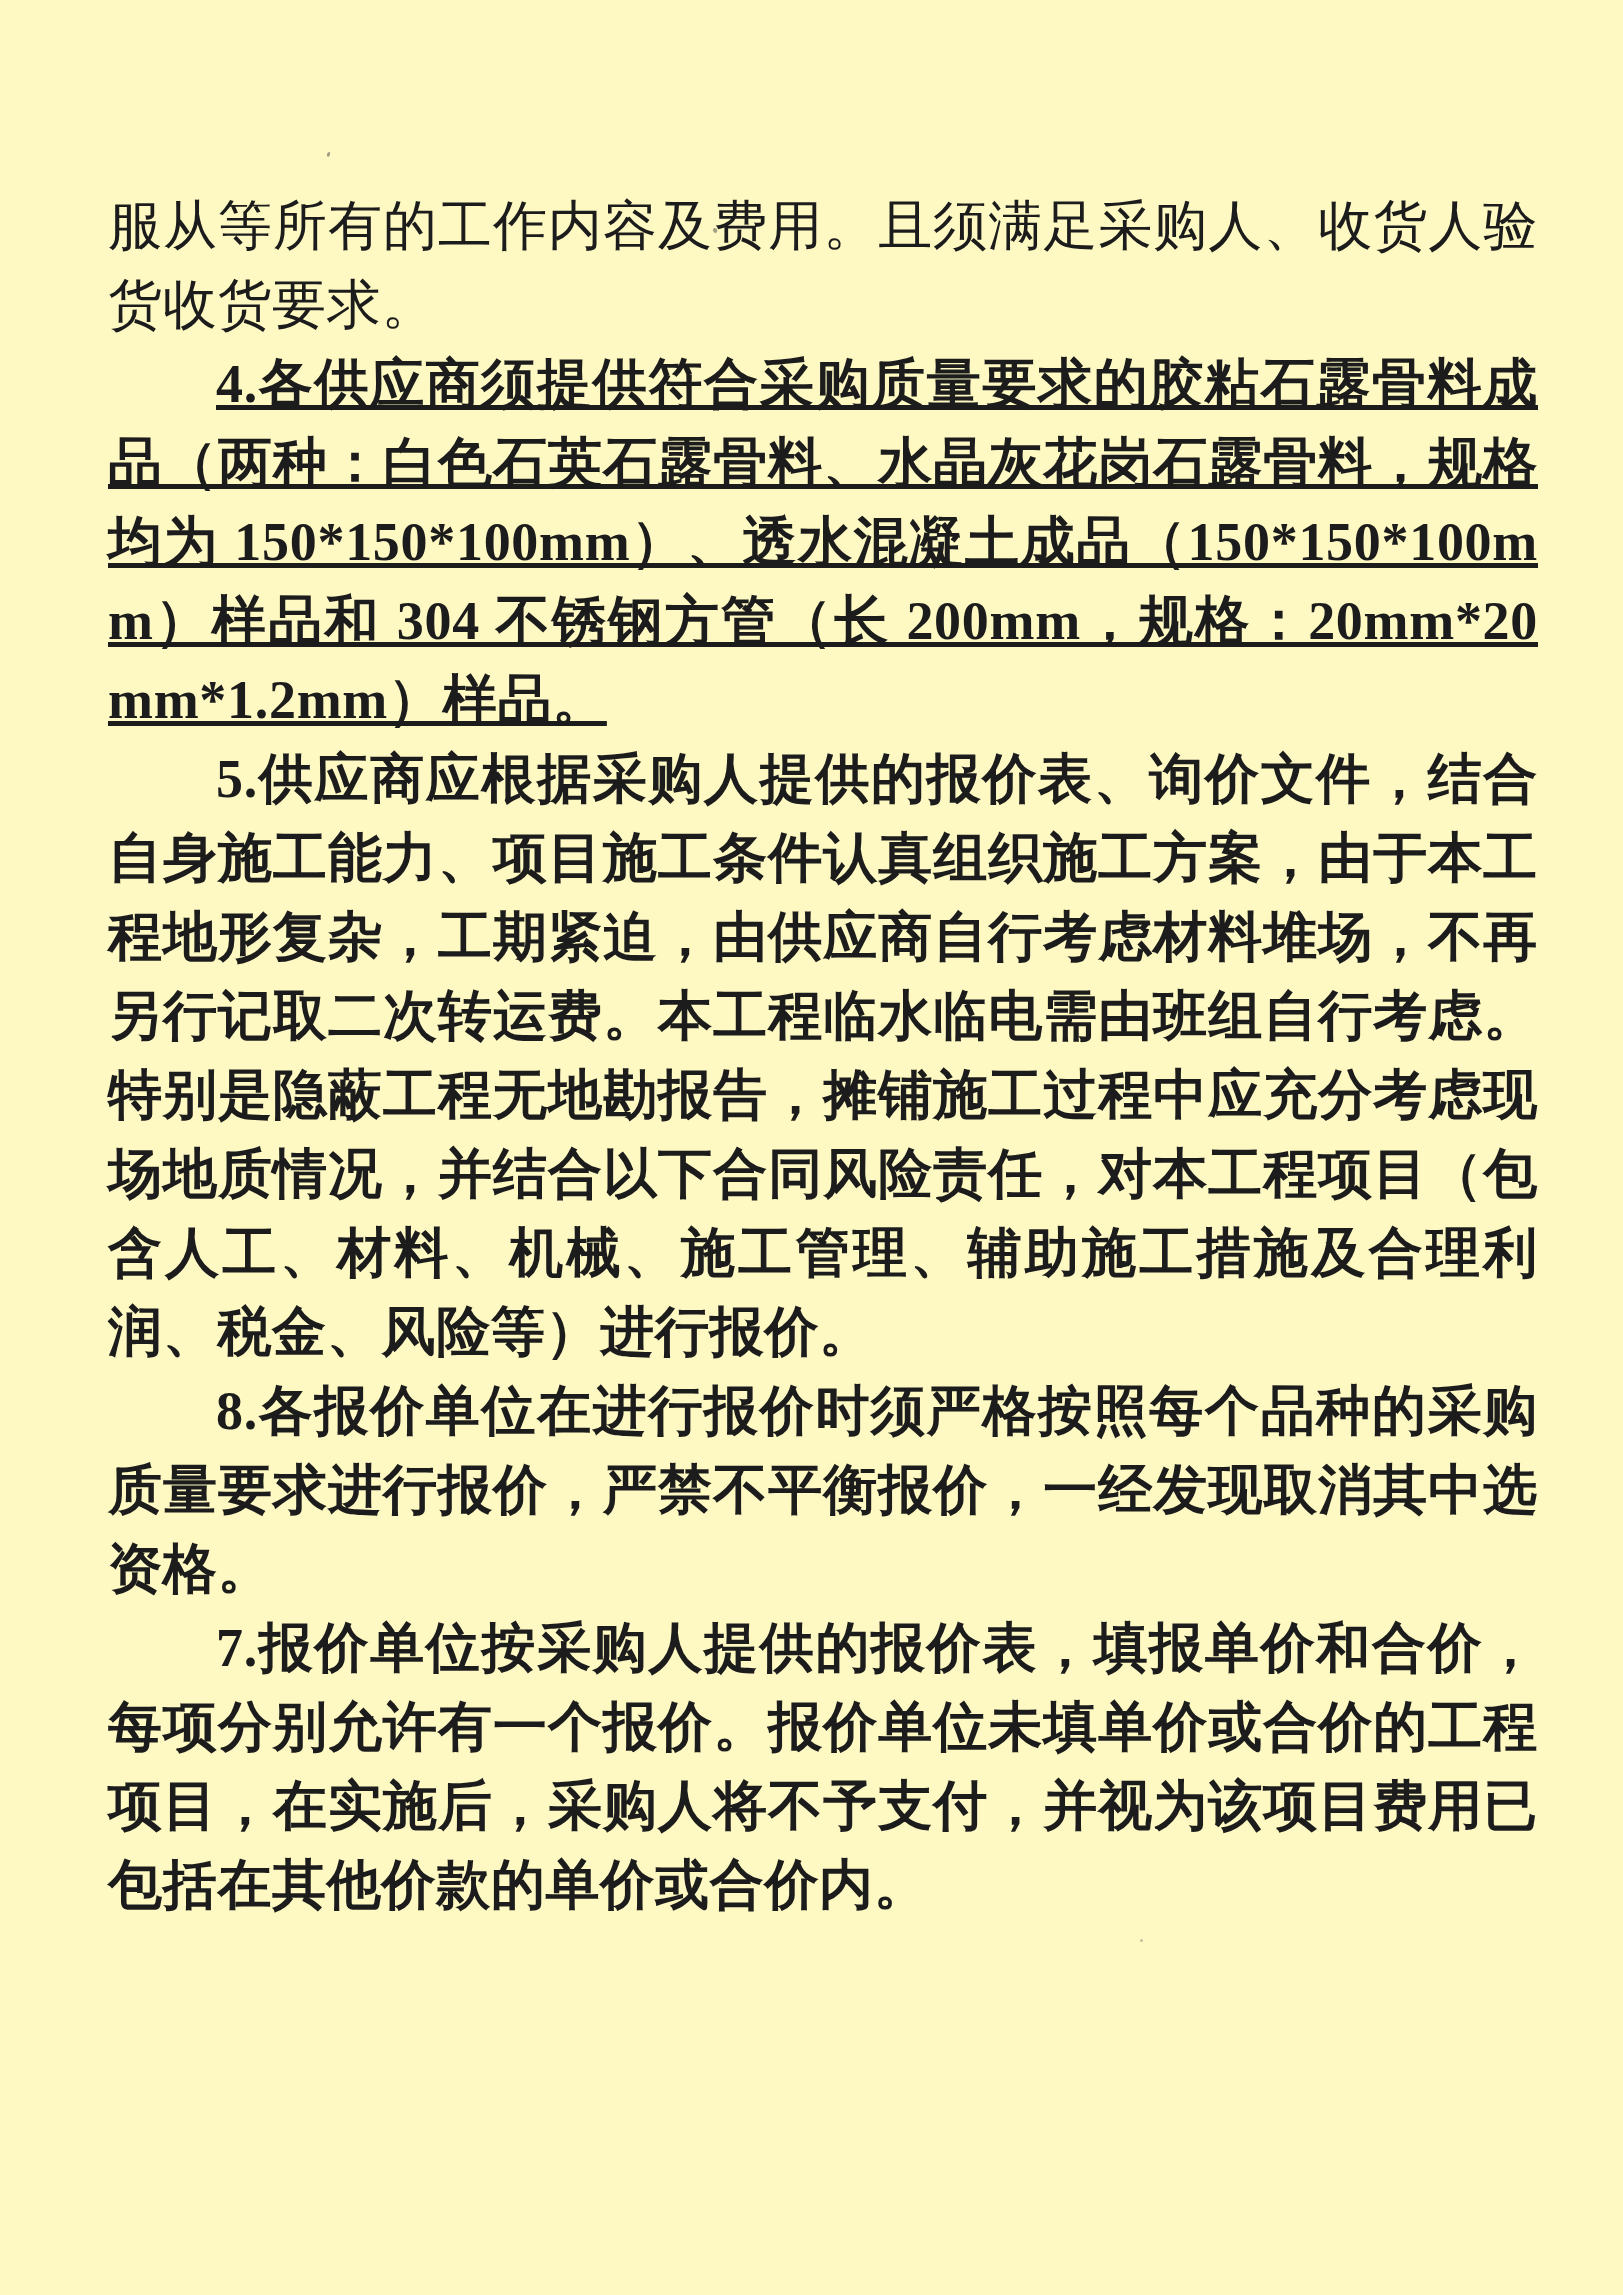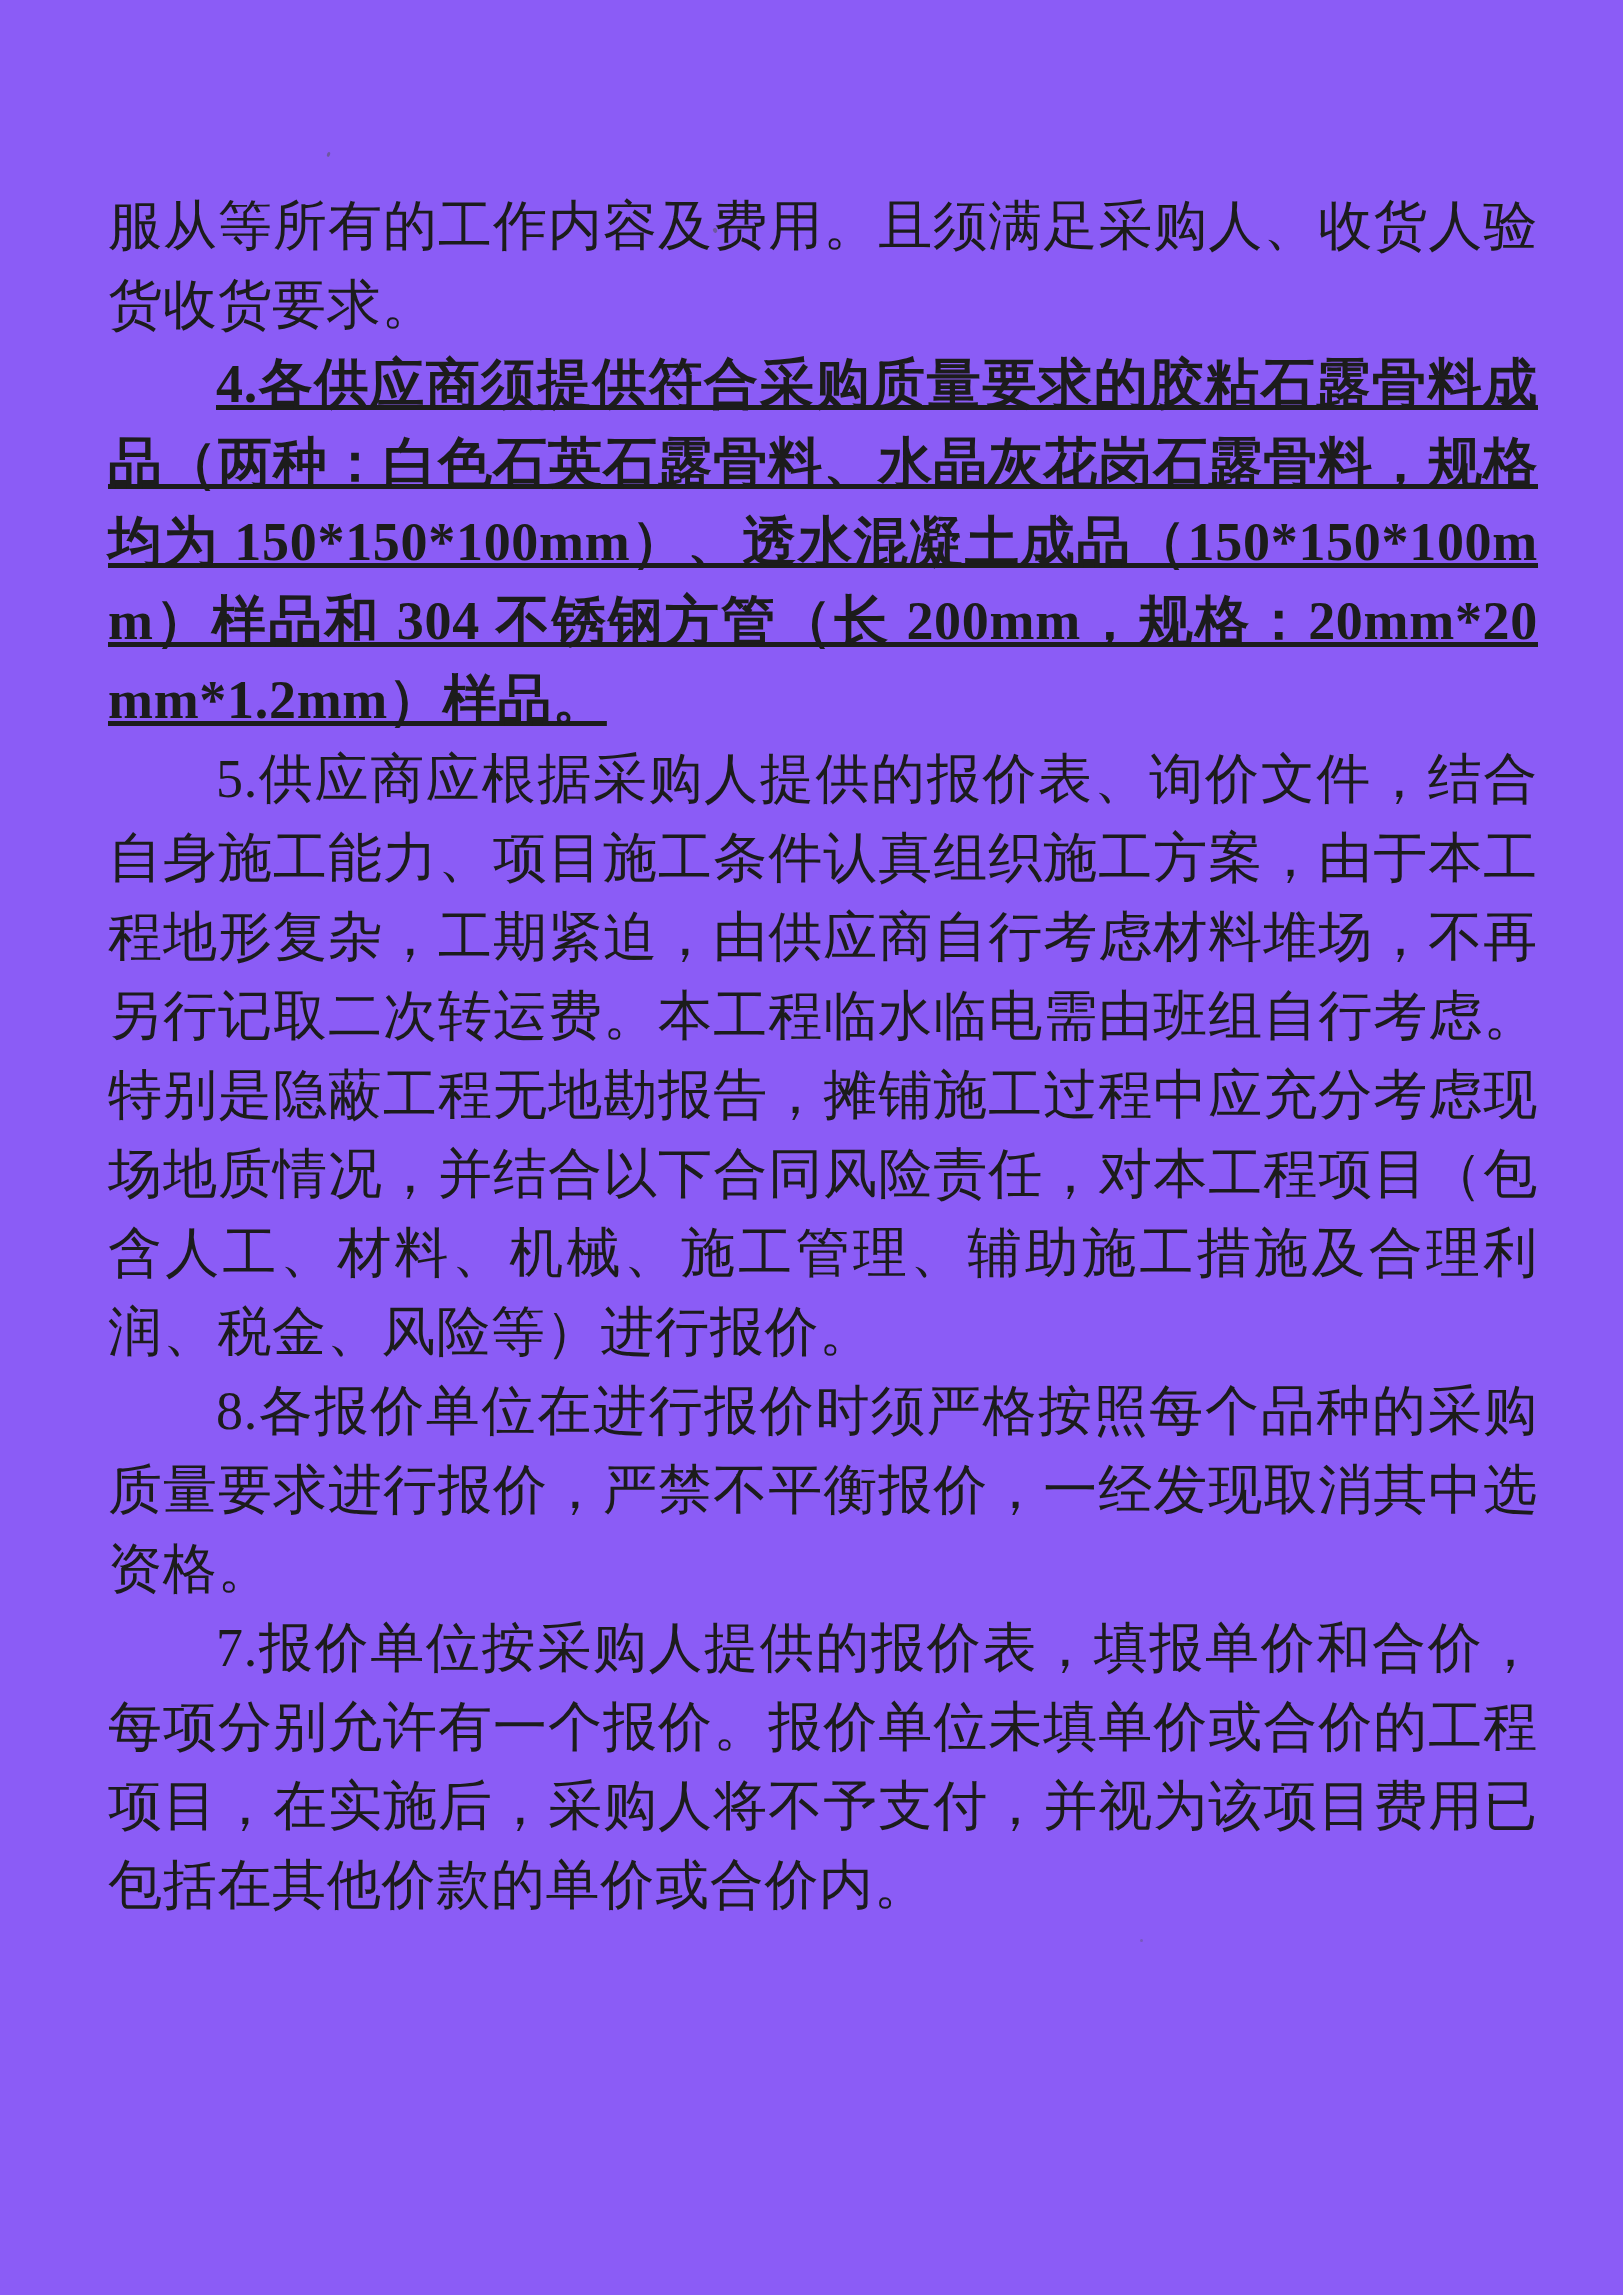--- a/index.html
+++ b/index.html
@@ -5,41 +5,42 @@
   html, body {
     margin: 0;
     padding: 0;
     background: #e8e8e8;
   }
   .doc-page {
     position: relative;
     width: 1623px;
     height: 2295px;
     margin: 0 auto;
-    background: #8b5cf6;
+    background: #fef9c3;
     overflow: hidden;
     font-family: "Liberation Serif", "DejaVu Serif", serif;
     color: #1c1c1c;
   }
   .doc-content {
     position: absolute;
     left: 108px;
     top: 187px;
     width: 1430px;
   }
   .para {
     margin: 0;
     font-size: 54px;
     line-height: 79px;
     text-align: justify;
     letter-spacing: 0.7px;
     word-break: break-all;
   }
   .para.indent {
     text-indent: 2em;
+    font-weight: bold;
   }
   .para.bold {
     font-weight: 700;
     text-decoration: underline;
   }
   
   .speck {
     position: absolute;
     background: #555;
     border-radius: 50%;

